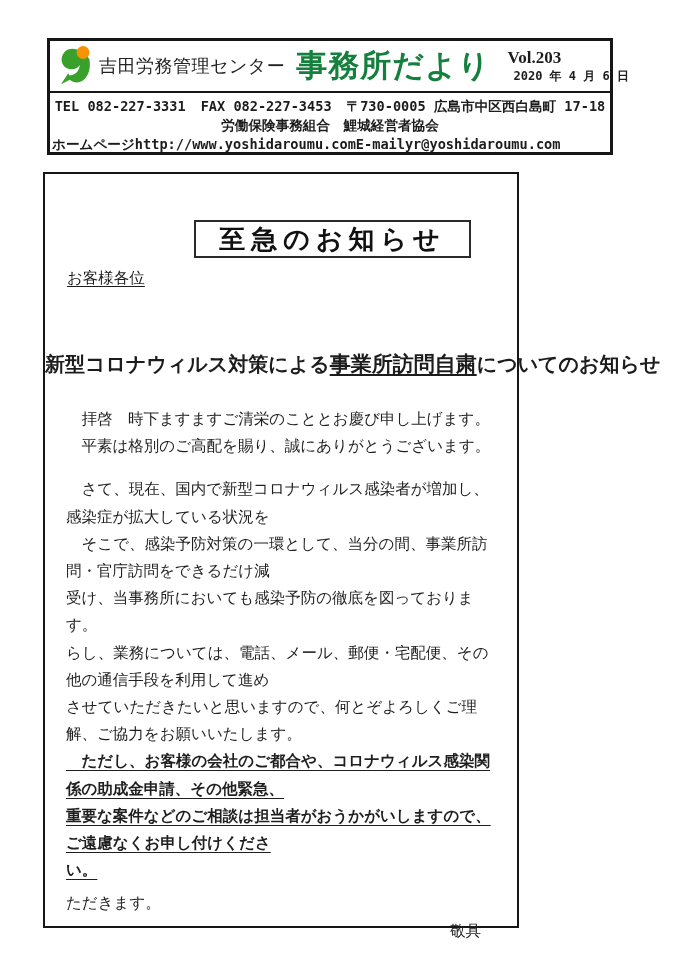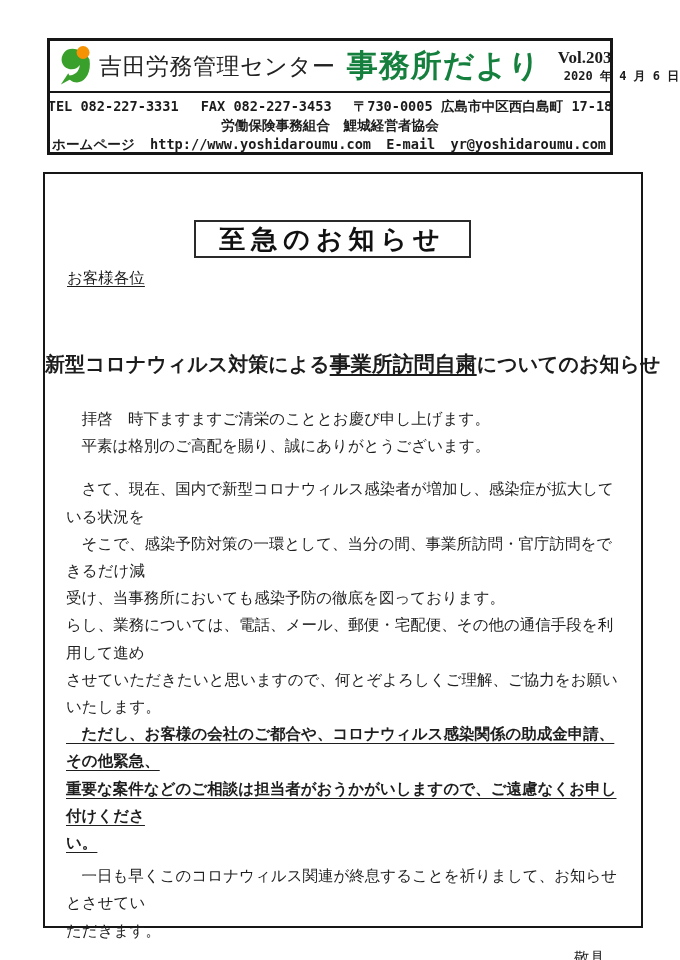--- a/index.html
+++ b/index.html
@@ -16,34 +16,34 @@
   
   .header-box {
     position:absolute; left:47px; top:38px; width:566px; height:117px;
     border:3px solid #161616; background:#fff;
   }
   .header-top {
     display:flex; align-items:center; height:52px;
     border-bottom:2px solid #161616; padding:0 6px 0 9px;
   }
   .logo { width:37px; height:44px; flex:0 0 auto; margin-top:-2px; }
-  .company-name { font-size:23px; letter-spacing:0.5px; margin-left:3px; color:#222; white-space:nowrap; }
+  .company-name { font-size:18px; letter-spacing:0.5px; margin-left:3px; color:#222; white-space:nowrap; }
   .nl-title { font-size:31px; font-weight:900; letter-spacing:1px; margin-left:11px; color:#15803d; white-space:nowrap; }
   .vol-block { margin-left:17px; line-height:1.1; white-space:nowrap; }
   .vol { font-family:"Liberation Serif","DejaVu Serif",serif; font-weight:bold; font-size:17px; }
   .issue-date { font-size:12px; font-weight:bold; margin-top:3px; padding-left:6px; }
 
   .header-contact { padding-top:4px; font-weight:bold; font-size:13.6px; }
   .c-line { height:19px; line-height:19px; display:flex; justify-content:center;
-            gap:22px; white-space:nowrap; }
-  .c-line.left { justify-content:space-between; padding:0 4px 0 2px; gap:0; }
+            gap:15px; white-space:nowrap; }
+  .c-line.left { justify-content:flex-start; padding:0 4px 0 2px; gap:0; }
 
   
   .main-box {
-    position:absolute; left:43px; top:172px; width:600px; height:756px;
+    position:absolute; left:43px; top:172px; width:476px; height:756px;
     border:2px solid #161616; background:#fff;
   }
   .banner {
     position:absolute; top:46px; left:149px; width:277px; height:38px;
     border:2px solid #2a2a2a; text-align:center; line-height:34px;
     font-size:26px; font-weight:bold; letter-spacing:6px; color:#111;
   }
   .salutation {
     position:absolute; top:94px; left:22px; font-size:15.5px;
   }
@@ -128,20 +128,19 @@
       <div>受け、当事務所においても感染予防の徹底を図っております。</div>
       <div>らし、業務については、電話、メール、郵便・宅配便、その他の通信手段を利用して進め</div>
       <div>させていただきたいと思いますので、何とぞよろしくご理解、ご協力をお願いいたします。</div>
     </div>
     <div class="para-emph">
       <div><span>　ただし、お客様の会社のご都合や、コロナウィルス感染関係の助成金申請、その他緊急、</span></div>
       <div><span>重要な案件などのご相談は担当者がおうかがいしますので、ご遠慮なくお申し付けくださ</span></div>
       <div><span>い。</span></div>
     </div>
     <div class="para-close">
-      <div>　一日も早くこのコロナウィルス関連が終息することを祈りまして、お知らせとさせてい</div>
       <div>ただきます。</div>
     </div>
     <div class="signoff">敬具</div>
 
   </div>
 
 </div>
 
 </body></html>

